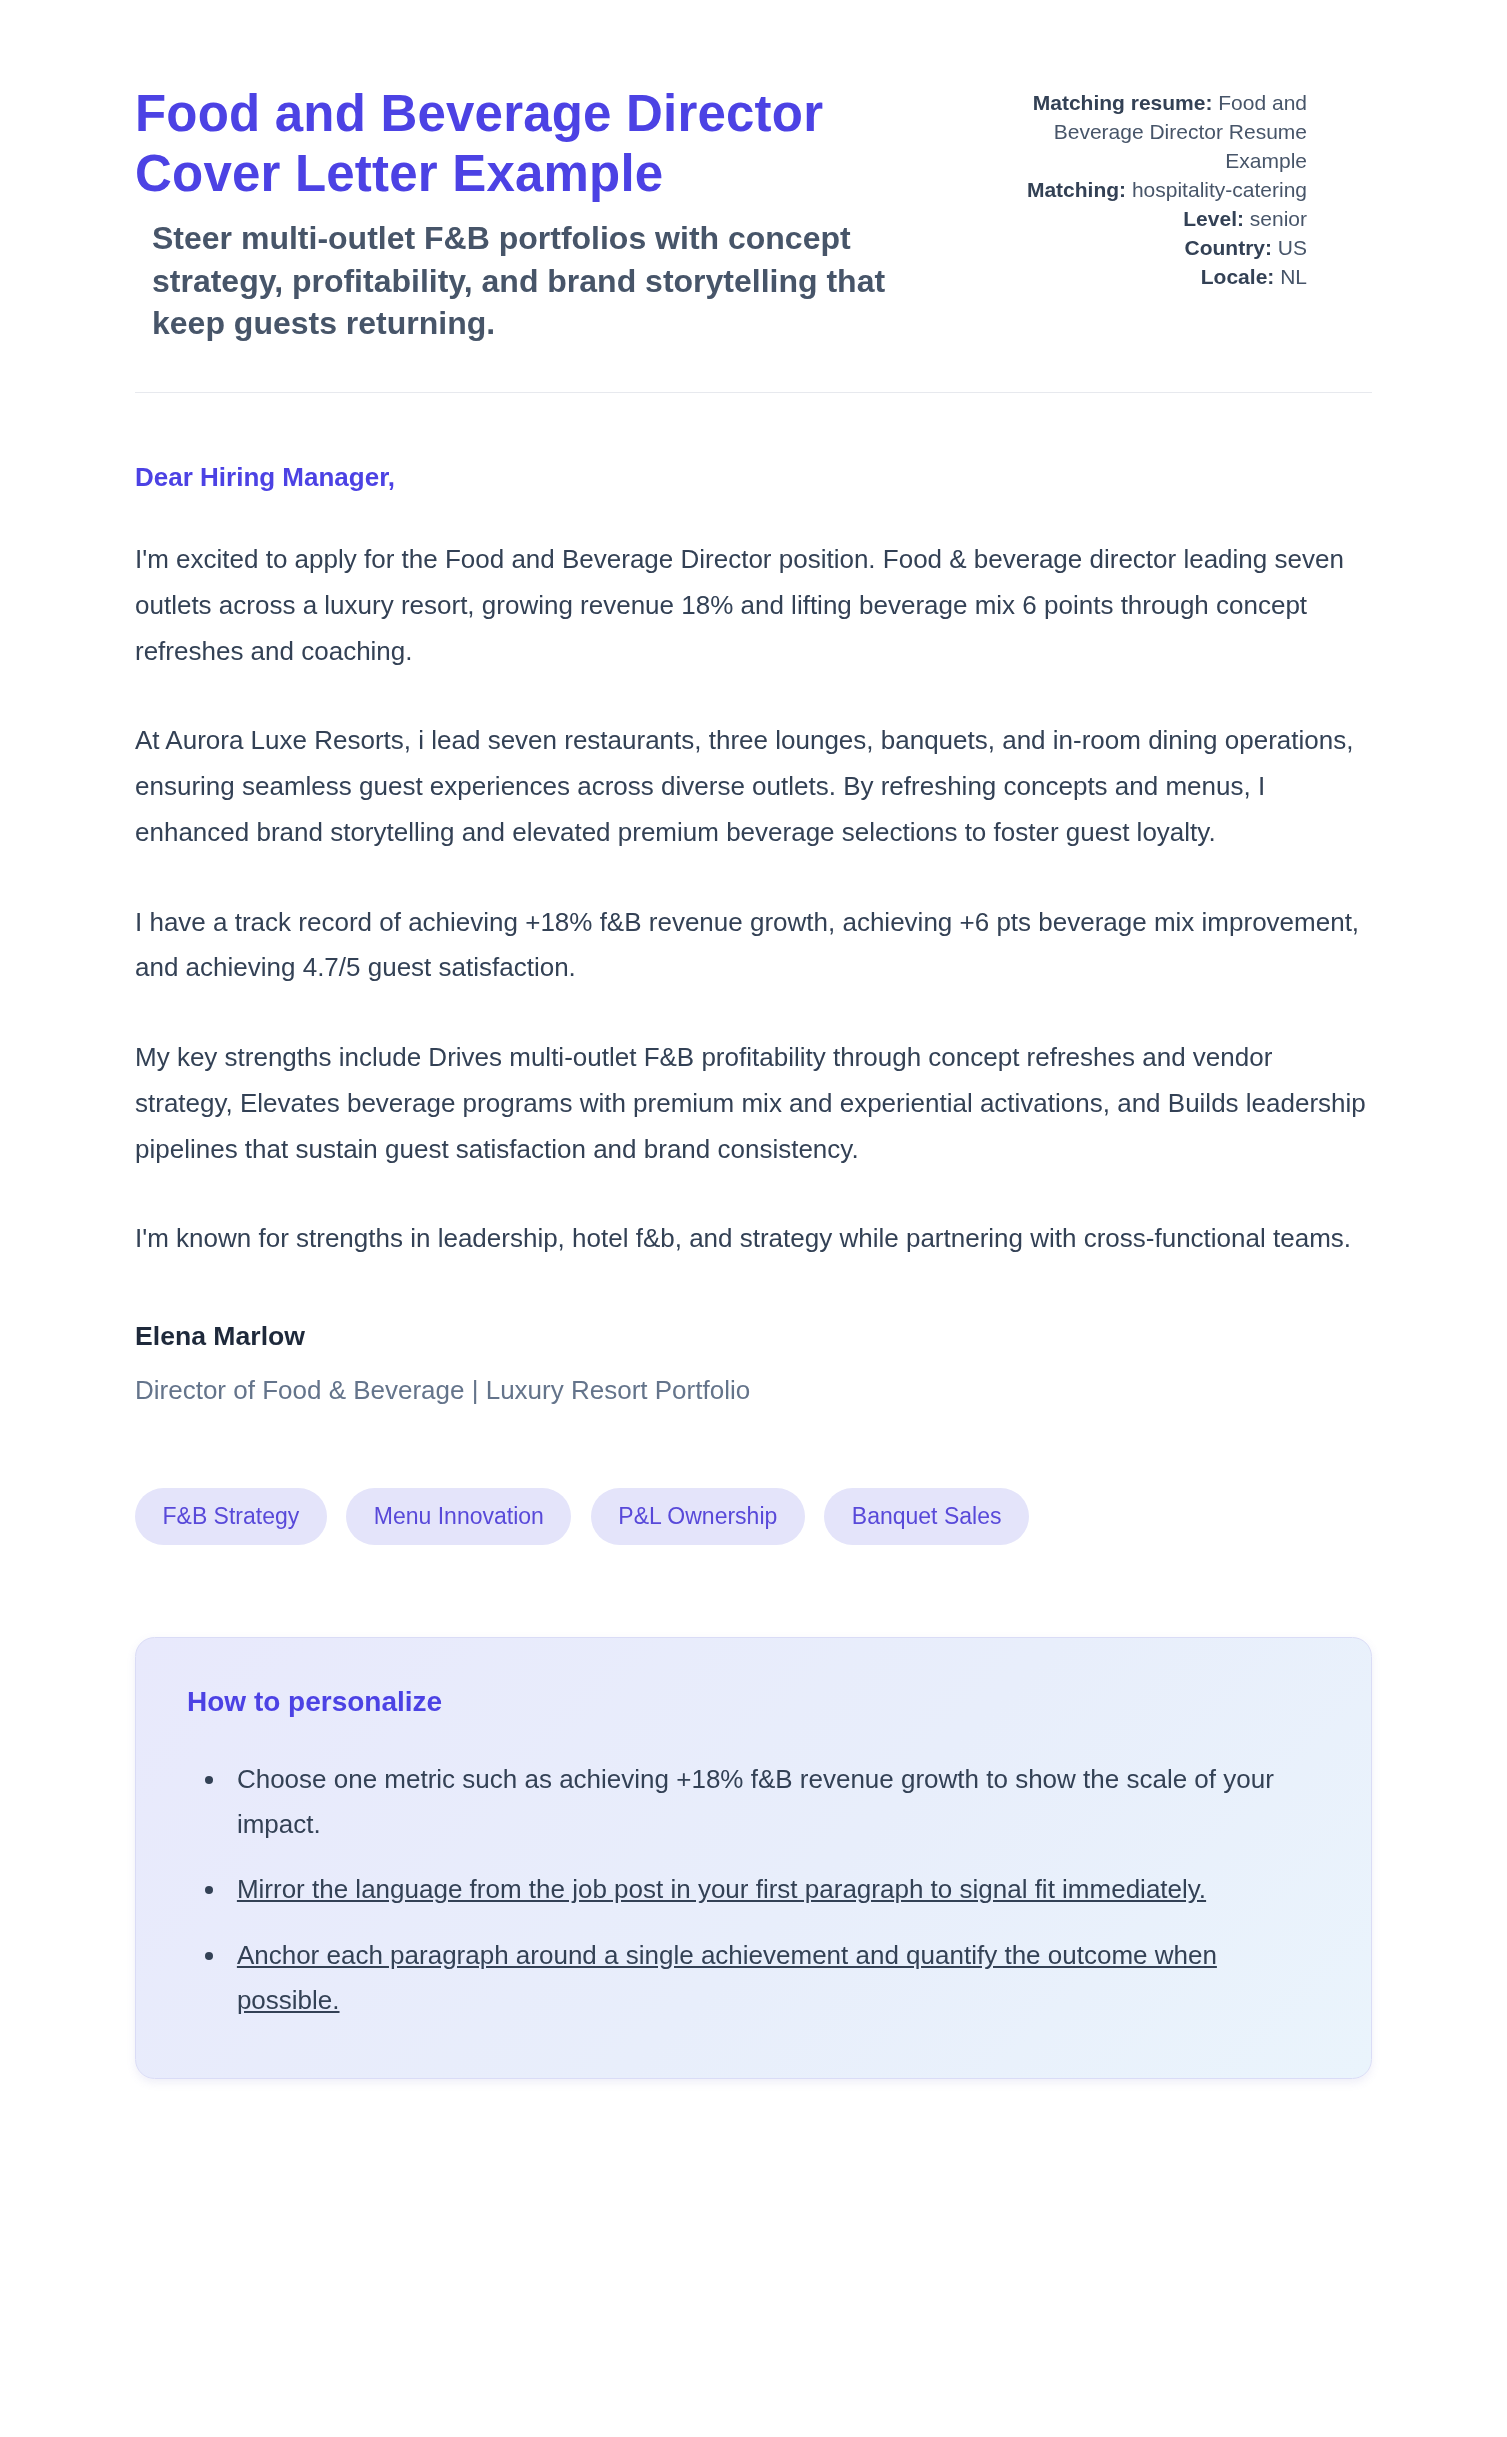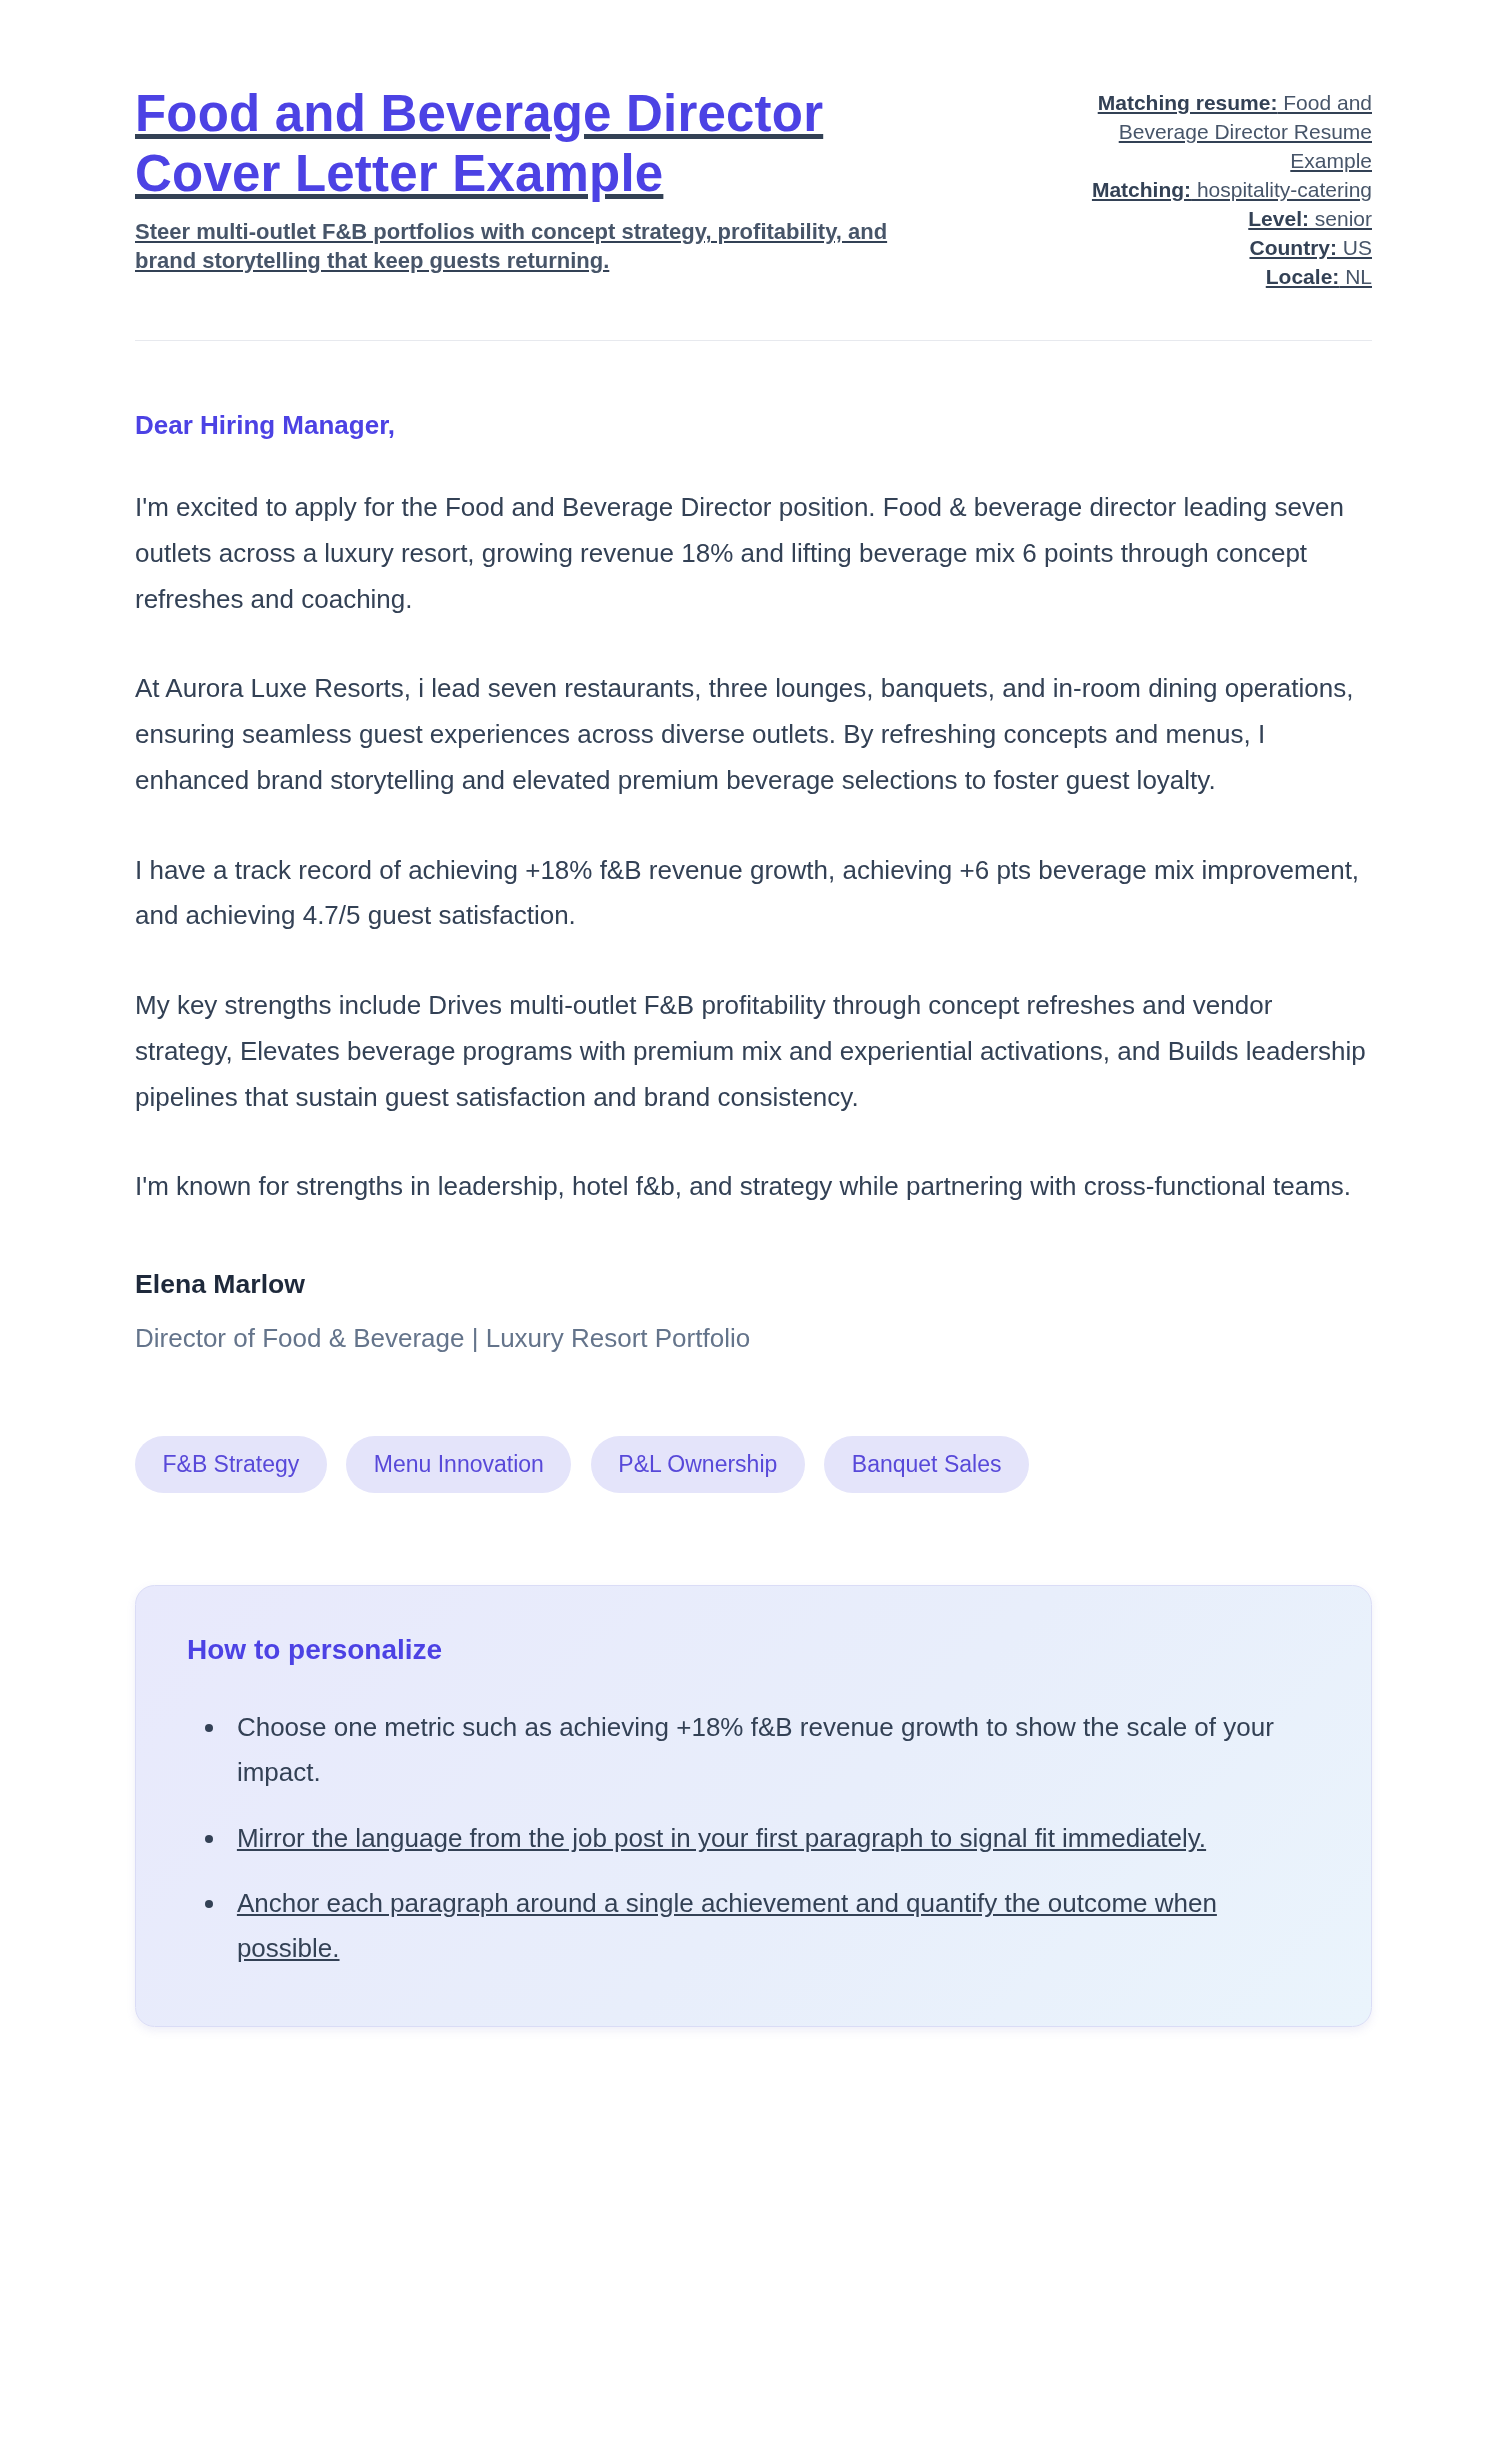--- a/index.html
+++ b/index.html
@@ -27,37 +27,36 @@
   }
   .page {
     width: 1507px;
     min-height: 2438px;
     padding: 84px 135px 80px;
   }
 
   
   .header {
     display: flex;
-    justify-content: space-between;
+    justify-content: flex-start;
     align-items: flex-start;
-    gap: 53px;
-    text-decoration: underline;
+    gap: 73px;
   }
   .header-left { max-width: 798px; }
   .page-title {
     margin: 0;
     font-size: 51px;
     line-height: 1.17;
     font-weight: 800;
     color: var(--accent);
     letter-spacing: 0.2px;
   }
   .page-subtitle {
-    margin: 14px 0 0;
-    font-size: 22px;
+    margin: 14px 17px 0;
+    font-size: 32px;
     line-height: 1.32;
     font-weight: 700;
     color: var(--subtitle-text);
   }
   .meta {
     width: 301px;
     flex-shrink: 0;
     text-align: right;
     font-size: 21px;
     line-height: 1.38;

